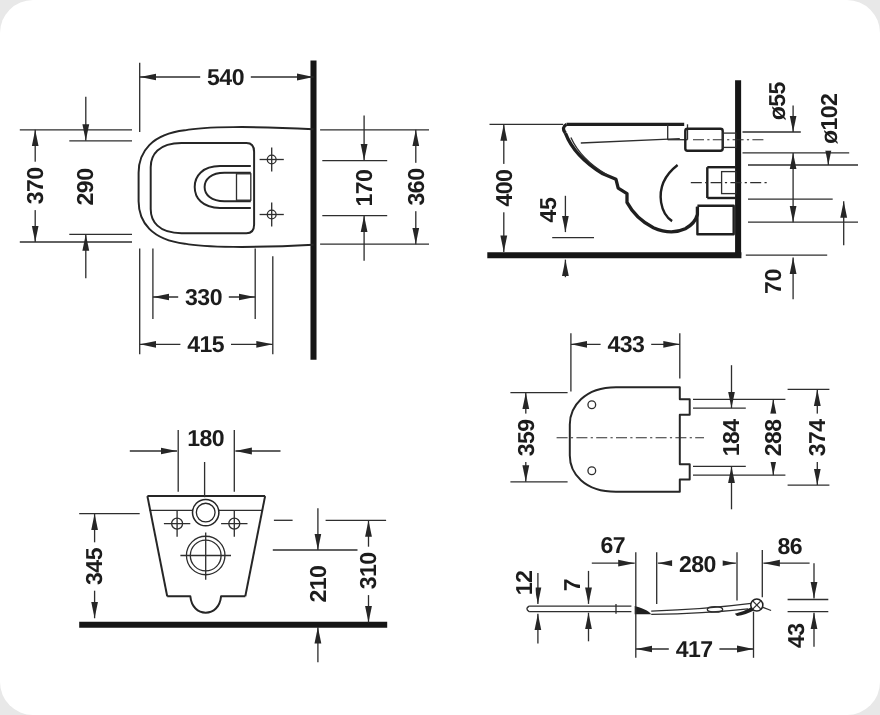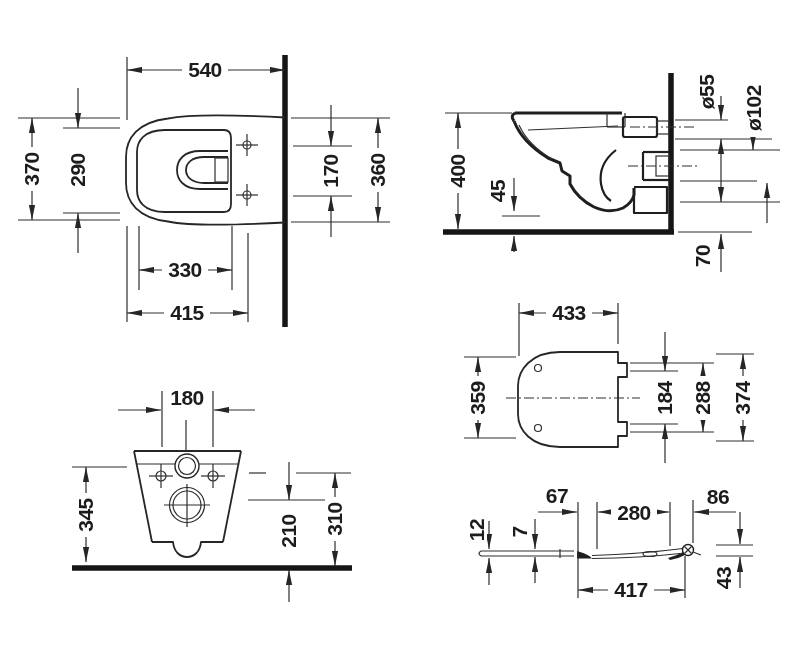--- a/index.html
+++ b/index.html
@@ -1,17 +1,17 @@
 <!DOCTYPE html>
 <html><head>
 <meta charset="utf-8">
 <style>
   html,body{margin:0;padding:0;background:#e8e8e8;}
   .page{width:800px;height:650px;background:#ffffff;position:relative;overflow:hidden;
-        font-family:"Liberation Sans", sans-serif;}
+        font-family:"Liberation Sans", sans-serif;border-radius:30px;}
   svg{display:block;}
   .t1{stroke:#2e2e2e;stroke-width:1.2;fill:none;stroke-linecap:butt;}
   .t2{stroke:#262626;stroke-width:1.8;fill:none;stroke-linejoin:round;}
   .t3{stroke:#1f1f1f;stroke-width:3;fill:none;stroke-linejoin:round;}
   .t25{stroke:#1f1f1f;stroke-width:2.2;fill:none;stroke-linejoin:round;}
   .tk{stroke:#161616;stroke-width:5.5;fill:none;}
   .cl{stroke:#2e2e2e;stroke-width:1;fill:none;stroke-dasharray:10 3 2 3;}
   .lbl{font-family:"Liberation Sans", sans-serif;font-weight:700;font-size:21px;
        fill:#1c1c1c;letter-spacing:-0.5px;}
   .bg{fill:#ffffff;}

